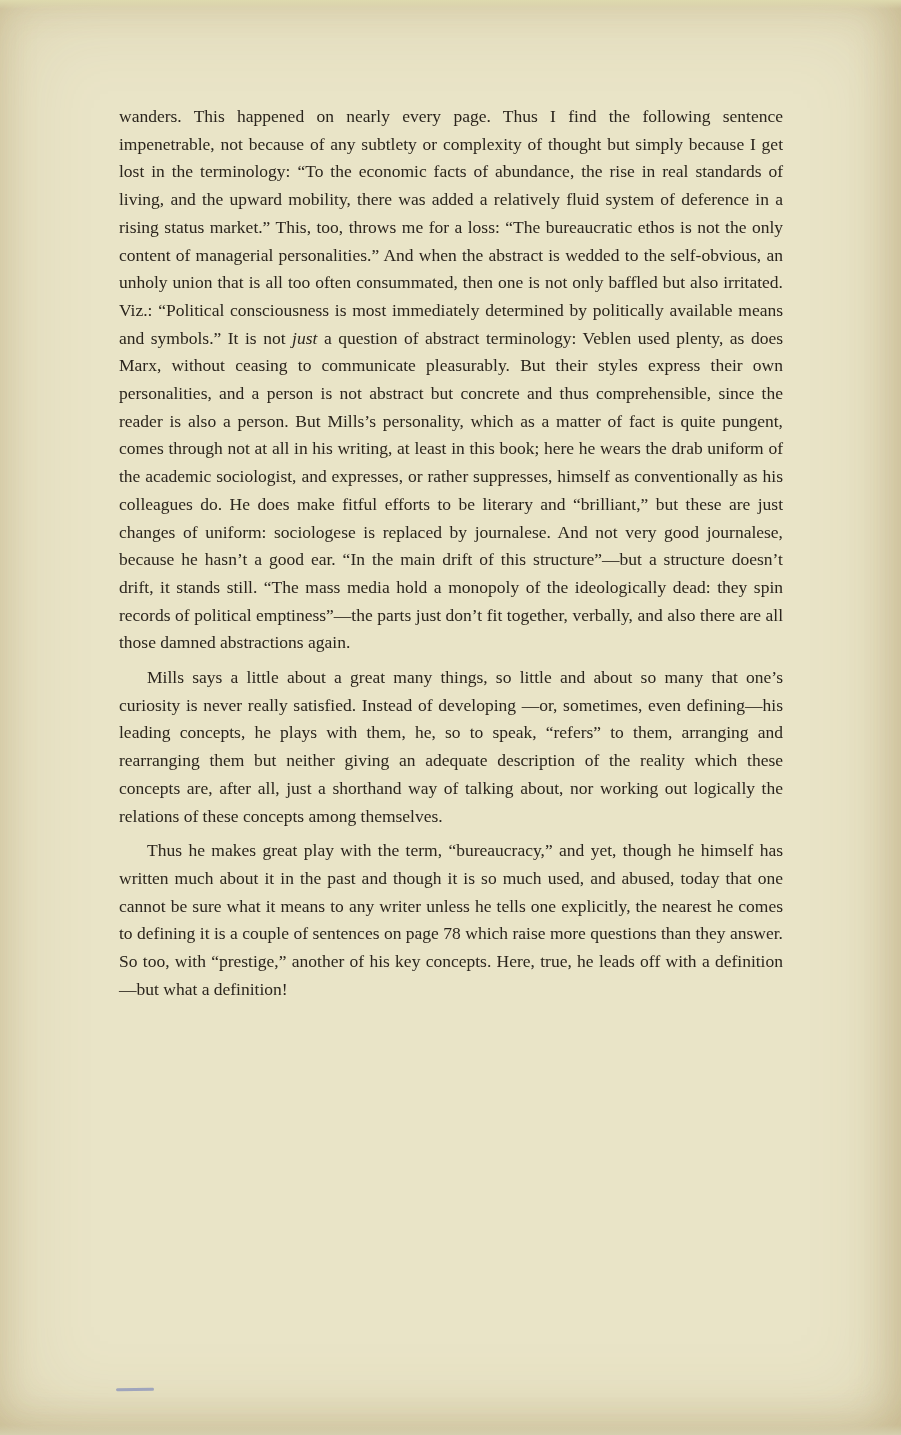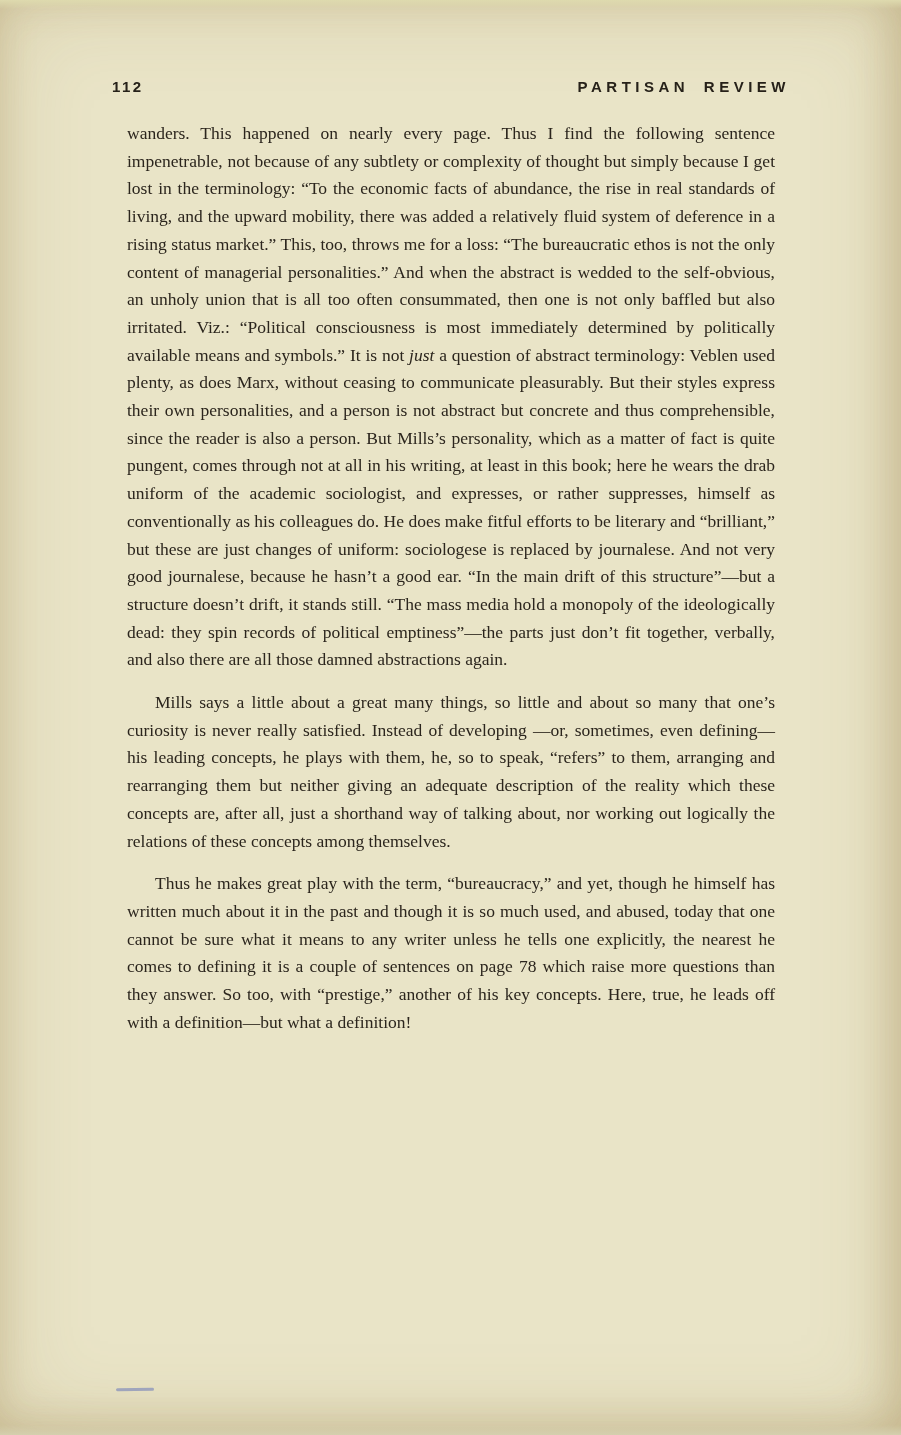--- a/index.html
+++ b/index.html
@@ -59,21 +59,21 @@
     word-spacing: 6px;
   }
   .body-text {
     margin-top: 25px;
     font-size: 17.5px;
     line-height: 27.7px;
     text-align: justify;
     color: #2b251d;
   }
   .para {
-    margin: 15px;
+    margin: 7px;
     padding: 0;
   }
   .para.indent {
     text-indent: 28px;
   }
   .italic {
     font-style: italic;
   }
   .ink-mark {
     position: absolute;
@@ -84,24 +84,20 @@
     background: rgba(75, 95, 185, 0.45);
     border-radius: 2px;
     transform: rotate(-1deg);
   }
 </style>
 </head>
 <body>
 
 <div class="scan">
   <div class="page-inner">
-    <header class="running-head">
-      <span class="page-num">112</span>
-      <span class="journal">PARTISAN REVIEW</span>
-    </header>
     <main class="body-text">
         <p class="para"><span>wanders. This happened on nearly every page. Thus I find the following sentence impenetrable, not because of any subtlety or complexity of thought but simply because I get lost in the terminology: “To the economic facts of abundance, the rise in real standards of living, and the upward mobility, there was added a relatively fluid system of deference in a rising status market.” This, too, throws me for a loss: “The bureaucratic ethos is not the only content of managerial personalities.” And when the abstract is wedded to the self-obvious, an unholy union that is all too often consummated, then one is not only baffled but also irritated. Viz.: “Political consciousness is most immediately determined by politically available means and symbols.” It is not </span><span class="italic">just</span><span> a question of abstract terminology: Veblen used plenty, as does Marx, without ceasing to communicate pleasurably. But their styles express their own personalities, and a person is not abstract but concrete and thus comprehensible, since the reader is also a person. But Mills’s personality, which as a matter of fact is quite pungent, comes through not at all in his writing, at least in this book; here he wears the drab uniform of the academic sociologist, and expresses, or rather suppresses, himself as conventionally as his colleagues do. He does make fitful efforts to be literary and “brilliant,” but these are just changes of uniform: sociologese is replaced by journalese. And not very good journalese, because he hasn’t a good ear. “In the main drift of this structure”—but a structure doesn’t drift, it stands still. “The mass media hold a monopoly of the ideologically dead: they spin records of political emptiness”—the parts just don’t fit together, verbally, and also there are all those damned abstractions again.</span></p>
         <p class="para indent"><span>Mills says a little about a great many things, so little and about so many that one’s curiosity is never really satisfied. Instead of developing —or, sometimes, even defining—his leading concepts, he plays with them, he, so to speak, “refers” to them, arranging and rearranging them but neither giving an adequate description of the reality which these concepts are, after all, just a shorthand way of talking about, nor working out logically the relations of these concepts among themselves.</span></p>
         <p class="para indent"><span>Thus he makes great play with the term, “bureaucracy,” and yet, though he himself has written much about it in the past and though it is so much used, and abused, today that one cannot be sure what it means to any writer unless he tells one explicitly, the nearest he comes to defining it is a couple of sentences on page 78 which raise more questions than they answer. So too, with “prestige,” another of his key concepts. Here, true, he leads off with a definition—but what a definition!</span></p>
       </main>
   </div>
   <div class="ink-mark"></div>
 </div>
 
 </body></html>

